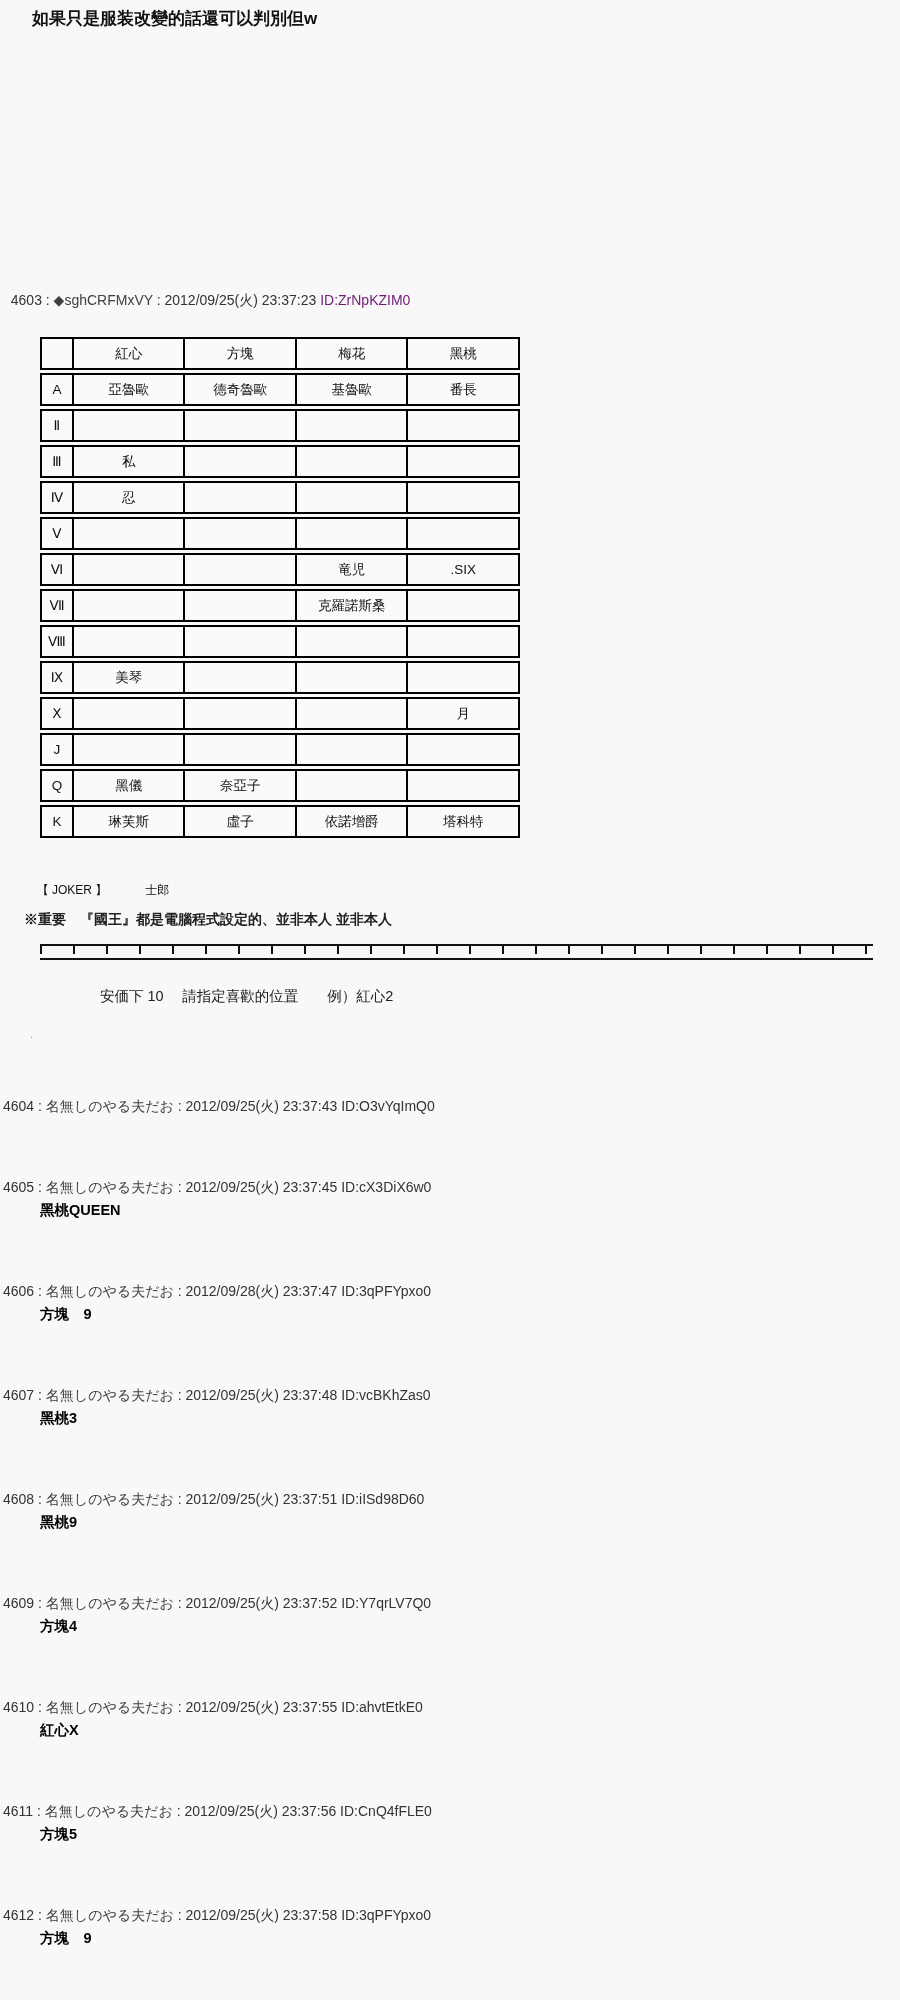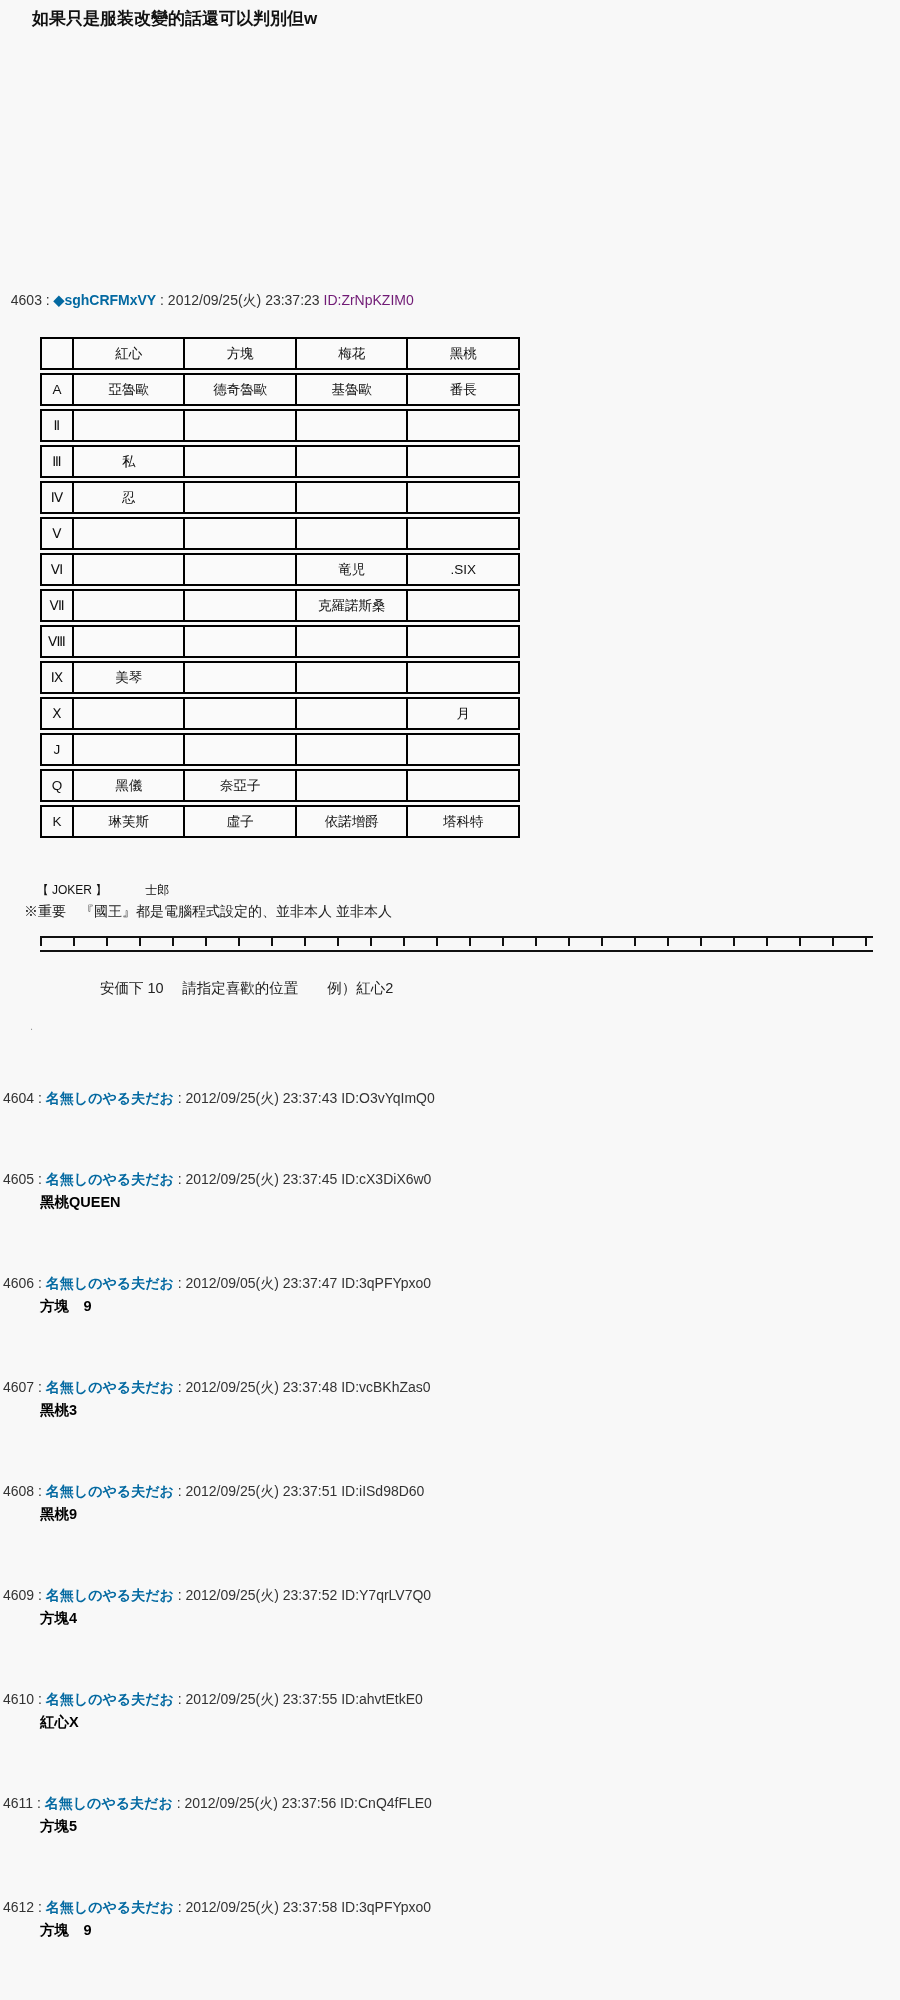--- a/index.html
+++ b/index.html
@@ -23,21 +23,21 @@
     color: #111;
     white-space: pre;
   }
   .op-head {
     margin: 246px 0 0 3px;
     font-size: 14px;
     white-space: pre;
   }
   .pnum   { color: #333; }
   .pcolon { color: #333; }
-  .pname  { color: #0369a1; font-weight: bold; }
+  .pname  { color: #404040; font-weight: normal; }
   .pdate  { color: #333; }
   .pid-link { color: #701a75; }
   .pid    { color: #333; }
 
   .card-table {
     margin: 27px 0 0 40px;
     width: 480px;
   }
   .trow {
     display: flex;
@@ -63,24 +63,25 @@
     border-left: none;
   }
   .joker-line {
     margin: 30px 0 0 30px;
     font-size: 12px;
     color: #111;
     white-space: pre;
   }
   .joker-value { margin-left: 38px; }
   .note-line {
-    margin: 4px 0 0 24px;
+    margin: 12px 0 0 24px;
     font-size: 14px;
     color: #222;
     white-space: pre;
+    font-weight: bold;
   }
   .ladder {
     margin: 15px 0 0 40px;
     width: 833px;
     height: 12px;
     border-top: 2px solid #111;
     border-bottom: 2px solid #111;
   }
   .ladder-ticks {
     height: 8px;
@@ -242,21 +243,21 @@
 
 <div class="reply-list" id="reply-list">
     <div class="reply">
       <div class="phead"><span class="pnum">4604</span><span class="pcolon"> : </span><span class="pname">名無しのやる夫だお</span><span class="pcolon"> : </span><span class="pdate">2012/09/25(火) 23:37:43 </span><span class="pid">ID:O3vYqImQ0</span></div>
     </div>
     <div class="reply">
       <div class="phead"><span class="pnum">4605</span><span class="pcolon"> : </span><span class="pname">名無しのやる夫だお</span><span class="pcolon"> : </span><span class="pdate">2012/09/25(火) 23:37:45 </span><span class="pid">ID:cX3DiX6w0</span></div>
       <div class="pbody">黑桃QUEEN</div>
     </div>
     <div class="reply">
-      <div class="phead"><span class="pnum">4606</span><span class="pcolon"> : </span><span class="pname">名無しのやる夫だお</span><span class="pcolon"> : </span><span class="pdate">2012/09/05(火) 23:37:47 </span><span class="pid">ID:3qPFYpxo0</span></div>
+      <div class="phead"><span class="pnum">4606</span><span class="pcolon"> : </span><span class="pname">名無しのやる夫だお</span><span class="pcolon"> : </span><span class="pdate">2012/09/28(火) 23:37:47 </span><span class="pid">ID:3qPFYpxo0</span></div>
       <div class="pbody">方塊　9</div>
     </div>
     <div class="reply">
       <div class="phead"><span class="pnum">4607</span><span class="pcolon"> : </span><span class="pname">名無しのやる夫だお</span><span class="pcolon"> : </span><span class="pdate">2012/09/25(火) 23:37:48 </span><span class="pid">ID:vcBKhZas0</span></div>
       <div class="pbody">黑桃3</div>
     </div>
     <div class="reply">
       <div class="phead"><span class="pnum">4608</span><span class="pcolon"> : </span><span class="pname">名無しのやる夫だお</span><span class="pcolon"> : </span><span class="pdate">2012/09/25(火) 23:37:51 </span><span class="pid">ID:iISd98D60</span></div>
       <div class="pbody">黑桃9</div>
     </div>

